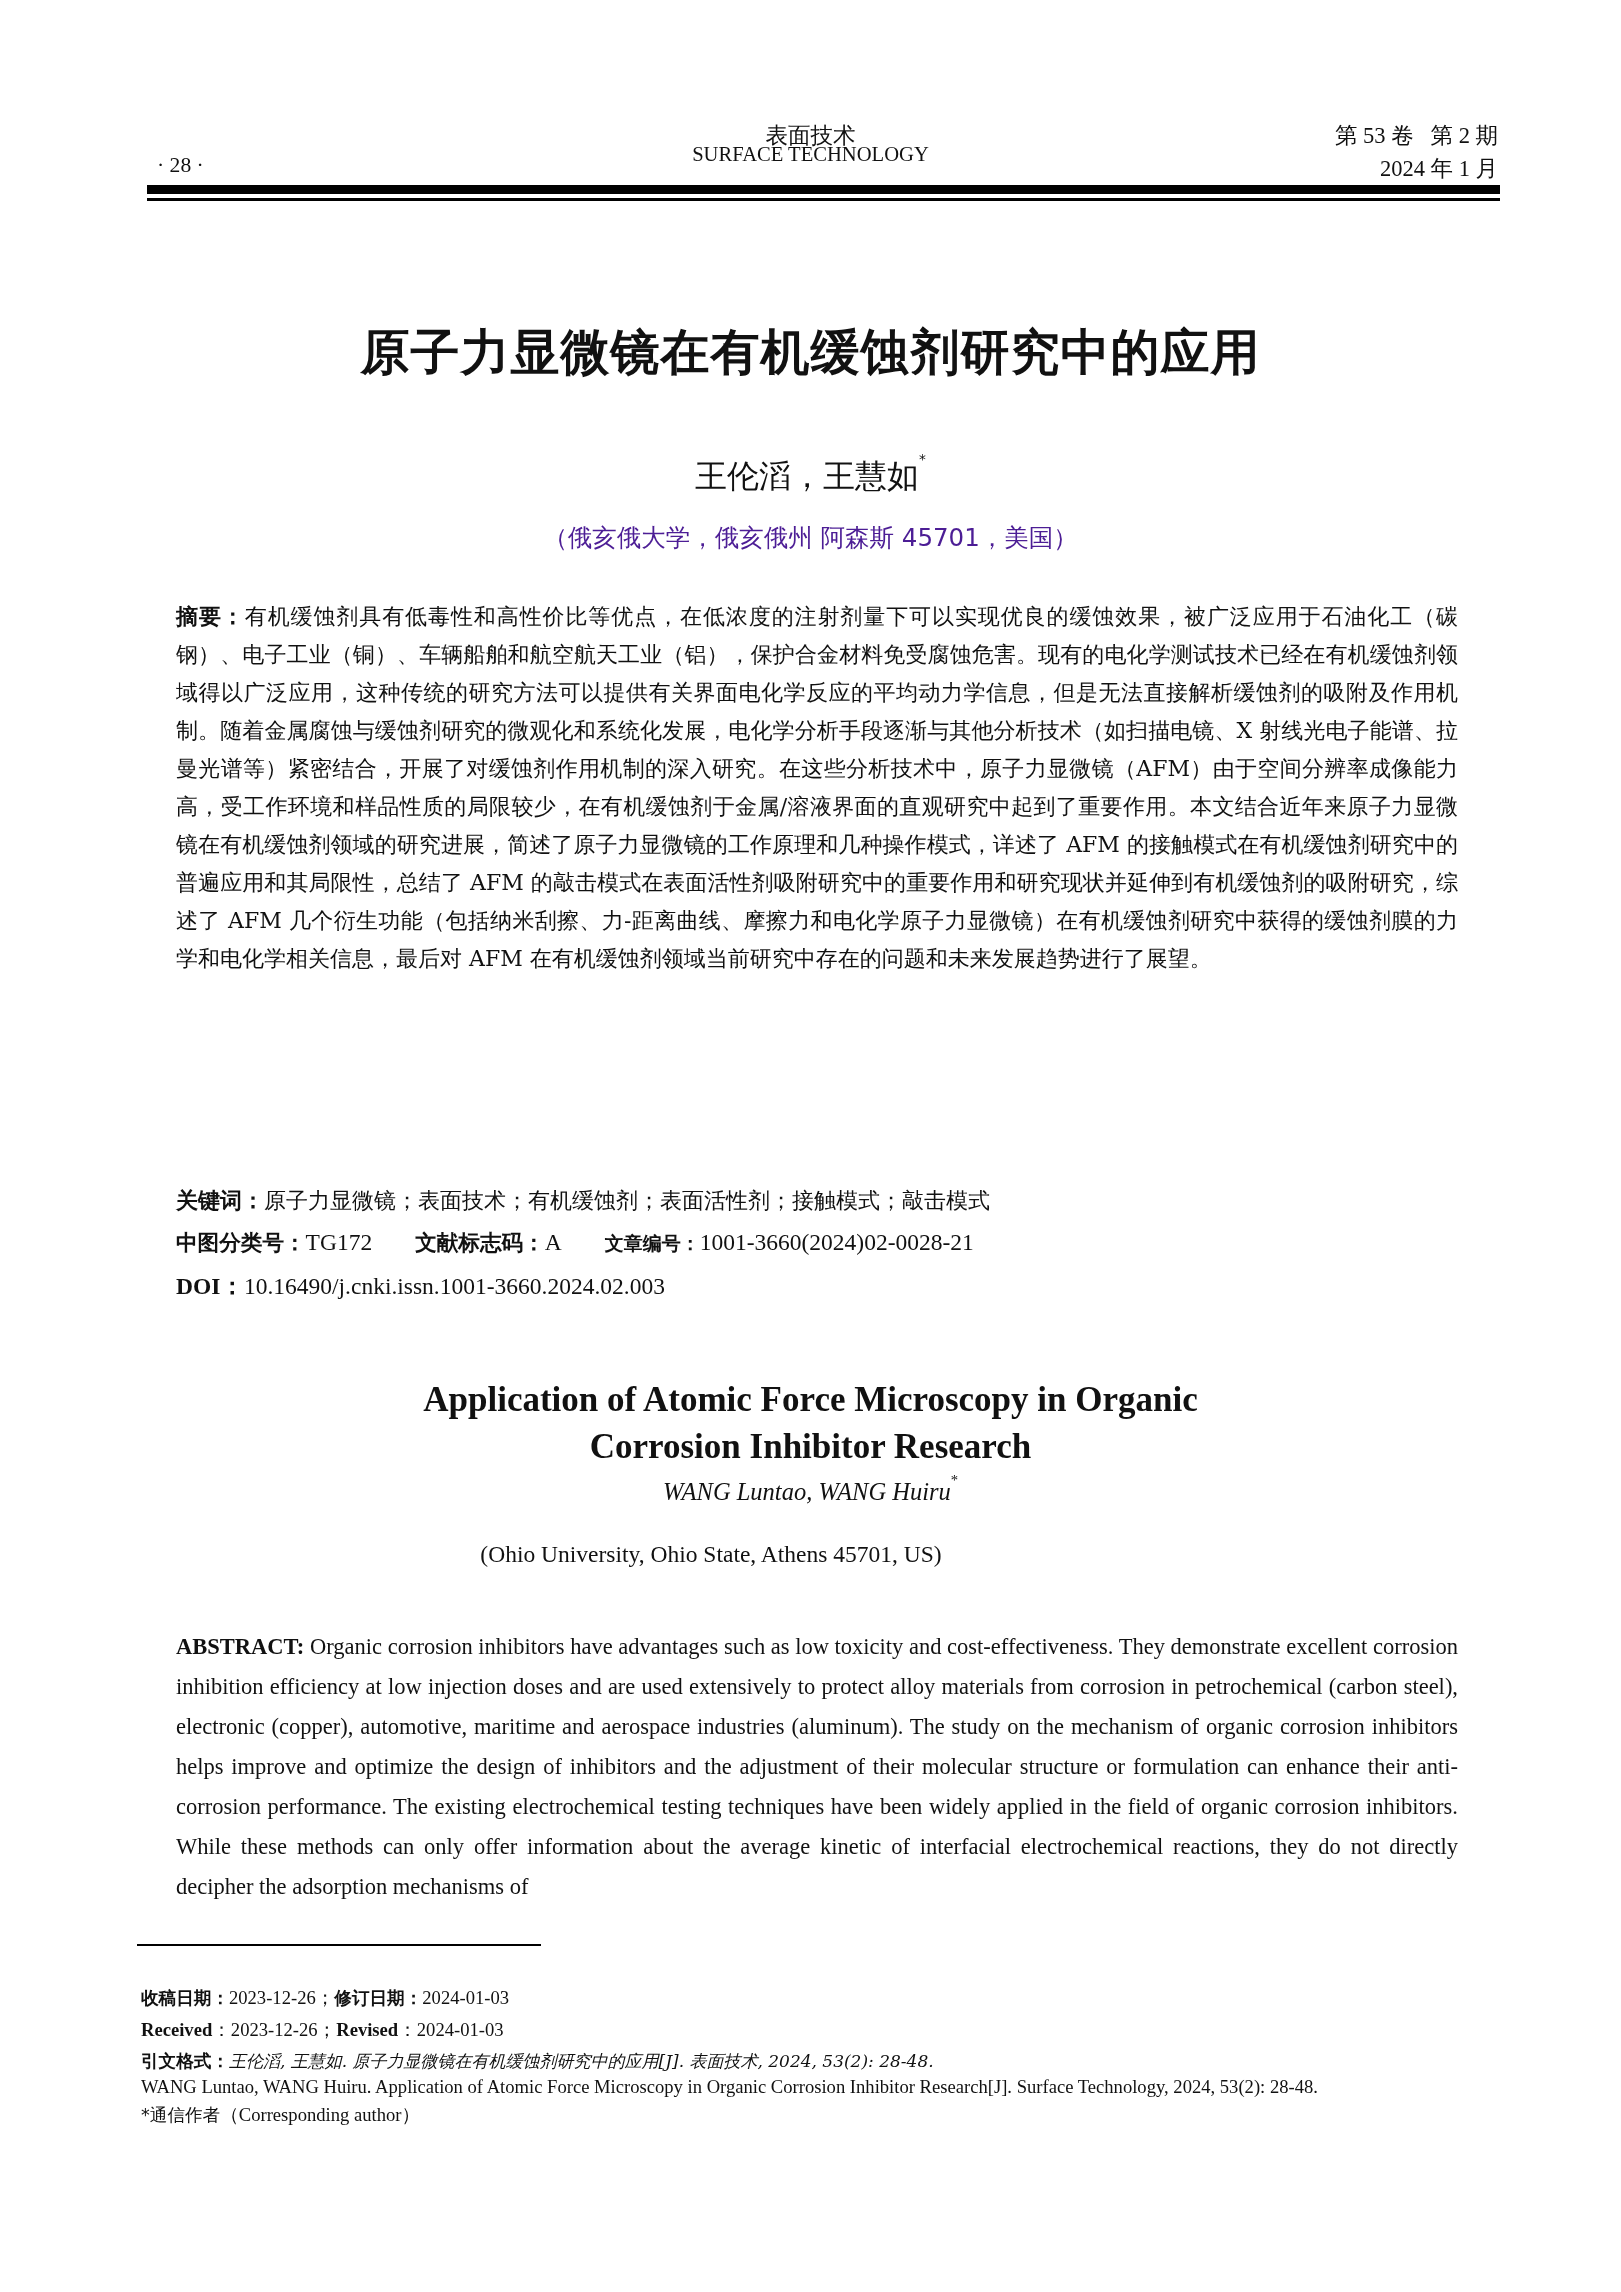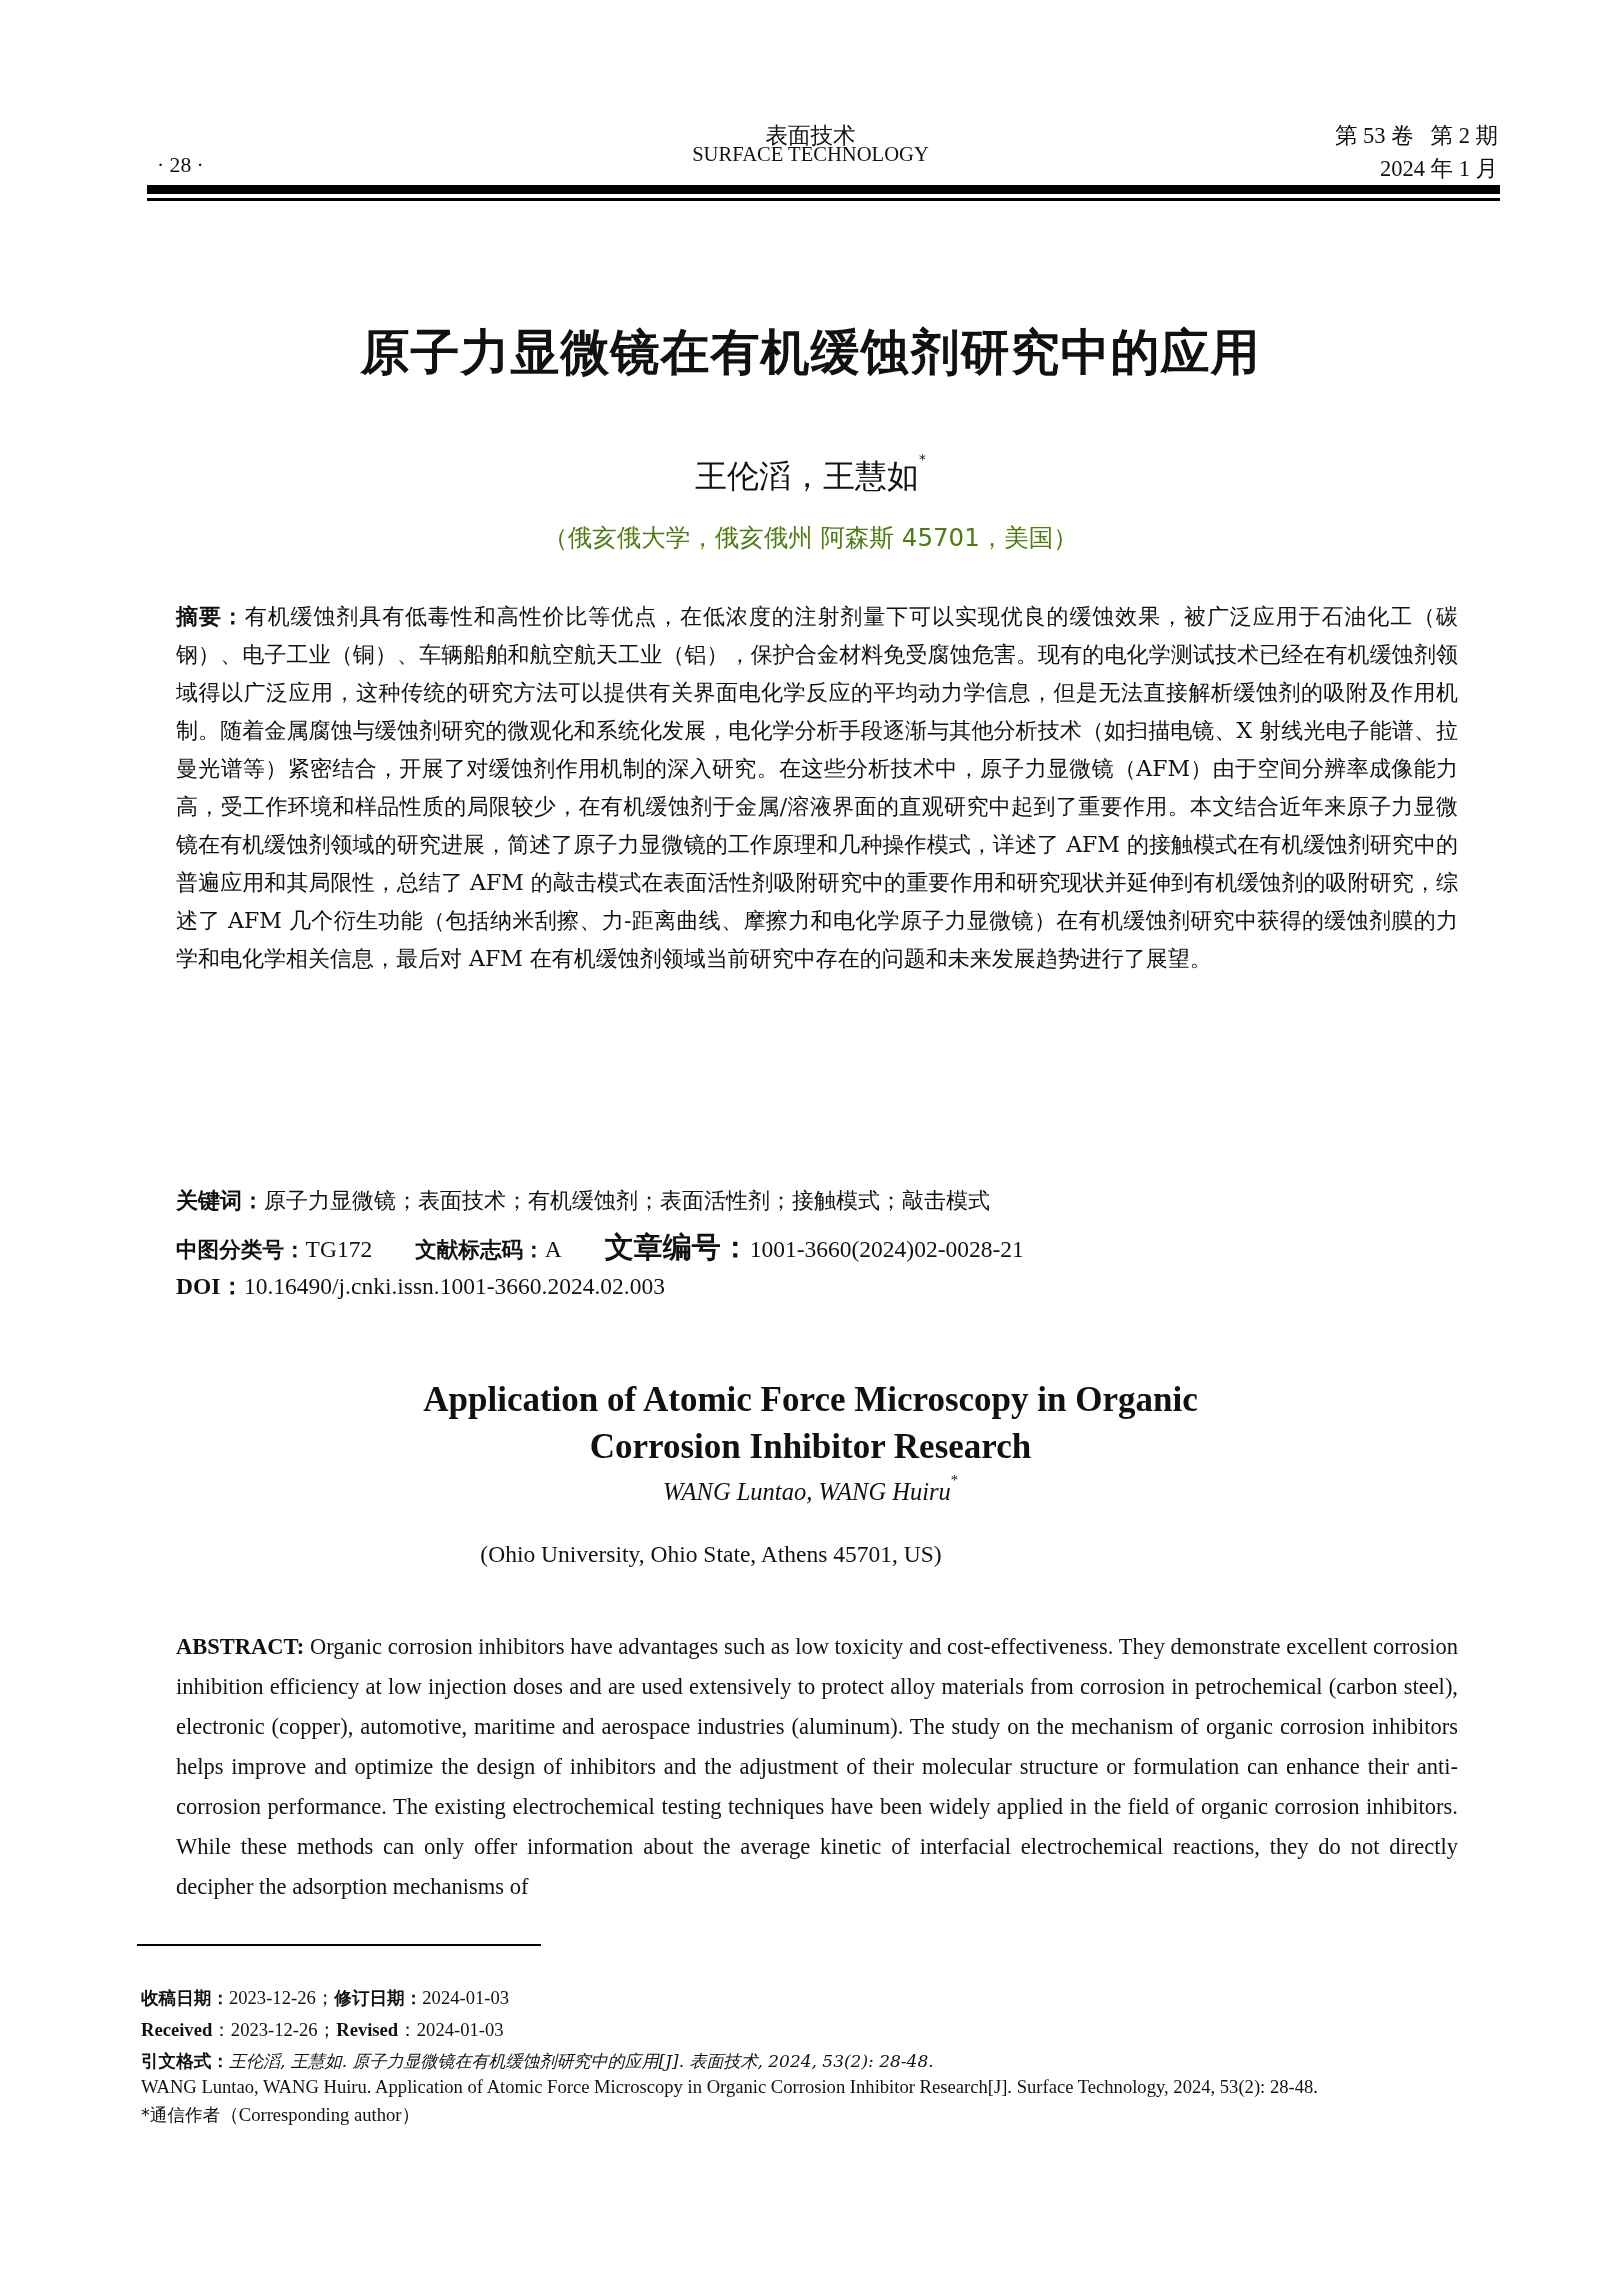--- a/index.html
+++ b/index.html
@@ -11,21 +11,21 @@
   .hc2 { top: 143px; font-size: 20.6px; letter-spacing: 0px; }
   .header-right { right: 123px; text-align: right; font-size: 22.5px; }
   .hr1 { top: 120px; }
   .hr2 { top: 153px; }
   .rule-thick { left: 147px; width: 1353px; top: 185px; height: 8.8px; background: #000; }
   .rule-thin { left: 147px; width: 1353px; top: 198px; height: 2.9px; background: #000; }
 
   .cn-title { left: 0; width: 1621px; top: 320px; text-align: center; font-family: "DejaVu Sans", sans-serif; font-weight: bold; font-size: 49px; letter-spacing: 1px; }
   .cn-authors { left: 0; width: 1621px; top: 455px; text-align: center; font-family: "DejaVu Sans", sans-serif; font-size: 32px; }
   .cn-authors sup { font-size: 13.7px; vertical-align: top; position: relative; top: -3.9px; }
-  .cn-affil { left: 0; width: 1621px; top: 521px; text-align: center; font-family: "DejaVu Sans", sans-serif; font-size: 24.5px; color: #4d7c0f; }
+  .cn-affil { left: 0; width: 1621px; top: 521px; text-align: center; font-family: "DejaVu Sans", sans-serif; font-size: 24.5px; color: #4c1d95; }
 
   .cn-abstract { left: 176px; width: 1282px; top: 598px; font-family: "DejaVu Serif", serif; font-size: 22px; line-height: 38px; text-align: justify; }
   .label-bold { font-family: "DejaVu Sans", sans-serif; font-weight: bold; }
   .kw-line { left: 176px; top: 1186px; font-family: "DejaVu Serif", serif; font-size: 22px; }
   .cls-line { left: 176px; top: 1228px; font-size: 23.5px; }
   .cls-line .gap { display: inline-block; width: 43px; }
   .doi-line { left: 176px; top: 1270px; font-size: 23.5px; }
   .doi-line .label-b { font-family: "Liberation Serif", serif; font-weight: bold; }
 
   .en-title { left: 0; width: 1621px; top: 1376px; text-align: center; font-family: "Liberation Serif", serif; font-weight: bold; font-size: 35px; line-height: 47px; }
@@ -63,21 +63,21 @@
 
 <div class="abs cn-abstract">
   <span class="label-bold">摘要：</span><span>有机缓蚀剂具有低毒性和高性价比等优点，在低浓度的注射剂量下可以实现优良的缓蚀效果，被广泛应用于石油化工（碳钢）、电子工业（铜）、车辆船舶和航空航天工业（铝），保护合金材料免受腐蚀危害。现有的电化学测试技术已经在有机缓蚀剂领域得以广泛应用，这种传统的研究方法可以提供有关界面电化学反应的平均动力学信息，但是无法直接解析缓蚀剂的吸附及作用机制。随着金属腐蚀与缓蚀剂研究的微观化和系统化发展，电化学分析手段逐渐与其他分析技术（如扫描电镜、X 射线光电子能谱、拉曼光谱等）紧密结合，开展了对缓蚀剂作用机制的深入研究。在这些分析技术中，原子力显微镜（AFM）由于空间分辨率成像能力高，受工作环境和样品性质的局限较少，在有机缓蚀剂于金属/溶液界面的直观研究中起到了重要作用。本文结合近年来原子力显微镜在有机缓蚀剂领域的研究进展，简述了原子力显微镜的工作原理和几种操作模式，详述了 AFM 的接触模式在有机缓蚀剂研究中的普遍应用和其局限性，总结了 AFM 的敲击模式在表面活性剂吸附研究中的重要作用和研究现状并延伸到有机缓蚀剂的吸附研究，综述了 AFM 几个衍生功能（包括纳米刮擦、力-距离曲线、摩擦力和电化学原子力显微镜）在有机缓蚀剂研究中获得的缓蚀剂膜的力学和电化学相关信息，最后对 AFM 在有机缓蚀剂领域当前研究中存在的问题和未来发展趋势进行了展望。</span>
 </div>
 
 <div class="abs kw-line">
   <span class="label-bold">关键词：</span><span>原子力显微镜；表面技术；有机缓蚀剂；表面活性剂；接触模式；敲击模式</span>
 </div>
 
 <div class="abs cls-line">
-  <span class="label-bold" style="font-size:21.6px;">中图分类号：</span><span>TG172</span><span class="gap"></span><span class="label-bold" style="font-size:21.6px;">文献标志码：</span><span>A</span><span class="gap"></span><span class="label-bold" style="font-size:29px;">文章编号：</span><span>1001-3660(2024)02-0028-21</span>
+  <span class="label-bold" style="font-size:21.6px;">中图分类号：</span><span>TG172</span><span class="gap"></span><span class="label-bold" style="font-size:21.6px;">文献标志码：</span><span>A</span><span class="gap"></span><span class="label-bold" style="font-size:19px;">文章编号：</span><span>1001-3660(2024)02-0028-21</span>
 </div>
 
 <div class="abs doi-line">
   <span class="label-b">DOI：</span><span>10.16490/j.cnki.issn.1001-3660.2024.02.003</span>
 </div>
 
 <div class="abs en-title">
   <div>Application of Atomic Force Microscopy in Organic</div>
   <div>Corrosion Inhibitor Research</div>
 </div>

